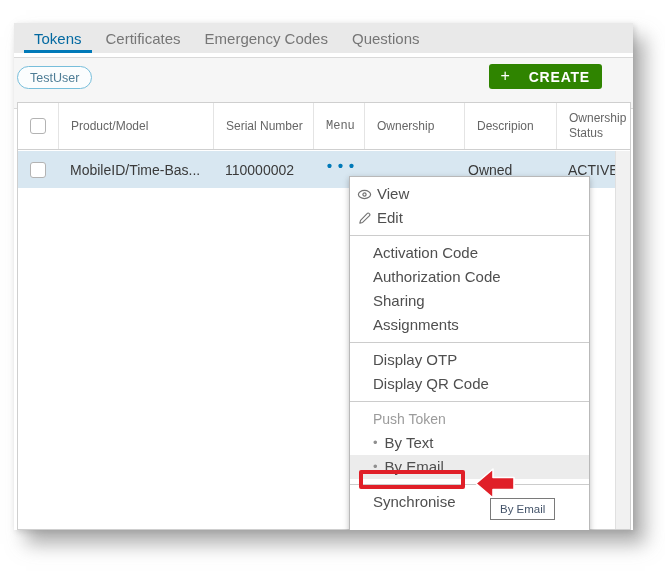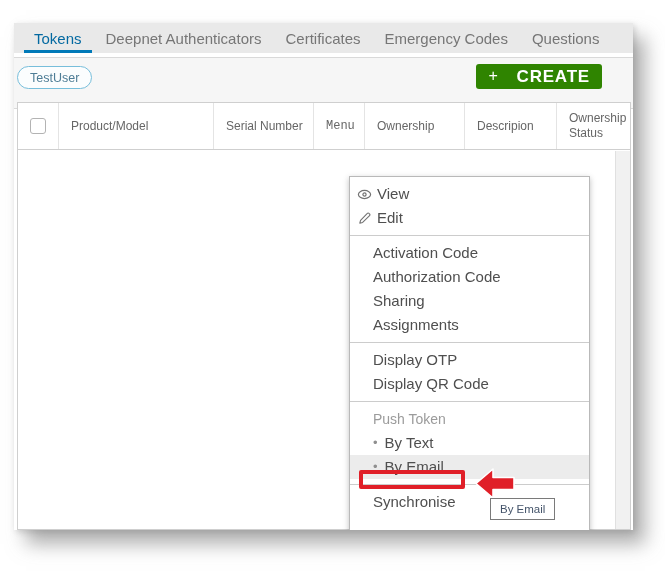--- a/index.html
+++ b/index.html
@@ -15,21 +15,21 @@
 
   
   .tabbar { position:absolute; left:0; top:0; width:100%; height:30px; background:#e9e9e9; display:flex; align-items:stretch; padding-left:8px; }
   .tab { position:relative; display:flex; align-items:center; padding:0 12px; font-size:15px; color:#767676; white-space:nowrap; cursor:pointer; }
   .tab.active { color:#0369a1; }
   .tab.active::after { content:""; position:absolute; left:2px; right:2px; bottom:0; height:3px; background:#0079b8; }
 
   
   .toolbar { position:absolute; left:0; top:34px; width:100%; height:52px; background:#f6f6f6; border-top:1px solid #d9d9d9; border-bottom:1px solid #d9d9d9; }
   .chip { position:absolute; left:3px; top:8px; height:23px; padding:0 12px; display:flex; align-items:center; border:1px solid #77bedb; border-radius:12px; background:#fbfdfe; color:#4e7d96; font-size:12.5px; cursor:pointer; }
-  .create-btn { position:absolute; right:31px; top:6px; height:25px; padding:0 12px; display:flex; align-items:center; gap:18px; background:#2f8400; border:none; border-radius:3px; color:#fff; font-size:17px; font-weight:bold; letter-spacing:.8px; cursor:pointer; font-family:"Liberation Sans", sans-serif; }
+  .create-btn { position:absolute; right:31px; top:6px; height:25px; padding:0 12px; display:flex; align-items:center; gap:18px; background:#2f8400; border:none; border-radius:3px; color:#fff; font-size:14px; font-weight:bold; letter-spacing:.8px; cursor:pointer; font-family:"Liberation Sans", sans-serif; }
   .plus-glyph { font-size:16px; font-weight:normal; line-height:1; position:relative; top:-1px; }
   .plus-glyph::before { content:"+"; }
 
   
   .table { position:absolute; left:3px; top:79px; width:614px; bottom:0; border:1px solid #cfcfcf; background:#fff; overflow:hidden; }
   .thead { position:absolute; left:0; top:0; width:100%; height:47px; border-bottom:1px solid #cfcfcf; display:flex; background:#fff; }
   .th { display:flex; align-items:center; padding:0 6px 0 12px; font-size:12px; color:#666; border-left:1px solid #e4e4e4; overflow:hidden; line-height:1.25; }
   .th:first-child { border-left:none; }
   .row { position:absolute; left:0; top:48px; width:100%; height:37px; display:flex; background:#d8e7f1; align-items:center; }
   .td { display:flex; align-items:center; padding:0 6px 0 12px; font-size:14px; color:#3a3a3a; overflow:hidden; white-space:nowrap; height:100%; }
@@ -66,21 +66,20 @@
   .tooltip { position:absolute; left:476px; top:475px; min-width:60px; height:22px; background:#fff; border:1px solid #7a7a7a; color:#44546a; font-size:11.5px; display:flex; align-items:center; padding:0 9px; z-index:30; }
 </style>
 </head>
 <body>
 
 <div class="stage">
   <div class="window">
 
     <div class="tabbar">
       <div class="tab active">Tokens</div>
-      <div class="tab">Deepnet Authenticators</div>
       <div class="tab">Certificates</div>
       <div class="tab">Emergency Codes</div>
       <div class="tab">Questions</div>
     </div>
 
     <div class="toolbar">
       <div class="chip">TestUser</div>
       <button class="create-btn">
         <span class="plus-glyph"></span>
         <span>CREATE</span>
@@ -93,20 +92,33 @@
           <div class="checkbox"></div>
         </div>
         <div class="th c-product">Product/Model</div>
         <div class="th c-serial">Serial Number</div>
         <div class="th c-menu">Menu</div>
         <div class="th c-own">Ownership</div>
         <div class="th c-desc">Descripion</div>
         <div class="th c-status">Ownership Status</div>
       </div>
 
+      <div class="row">
+        <div class="td c-check">
+          <div class="checkbox"></div>
+        </div>
+        <div class="td c-product">MobileID/Time-Bas...</div>
+        <div class="td c-serial">110000002</div>
+        <div class="td c-menu">
+          <span class="dots"></span>
+        </div>
+        <div class="td c-desc"></div>
+        <div class="td c-own">Owned</div>
+        <div class="td c-status">ACTIVE</div>
+      </div>
 
       <div class="vscroll"></div>
     </div>
 
     <div class="menu">
       <div class="m-section">
         <div class="m-item icon-item">
           <span class="micon">
             <svg viewBox="0 0 16 16" width="15" height="15">
                 <ellipse cx="8" cy="8" rx="6.5" ry="4.3" fill="none" stroke="#737373" stroke-width="1.3"></ellipse>

